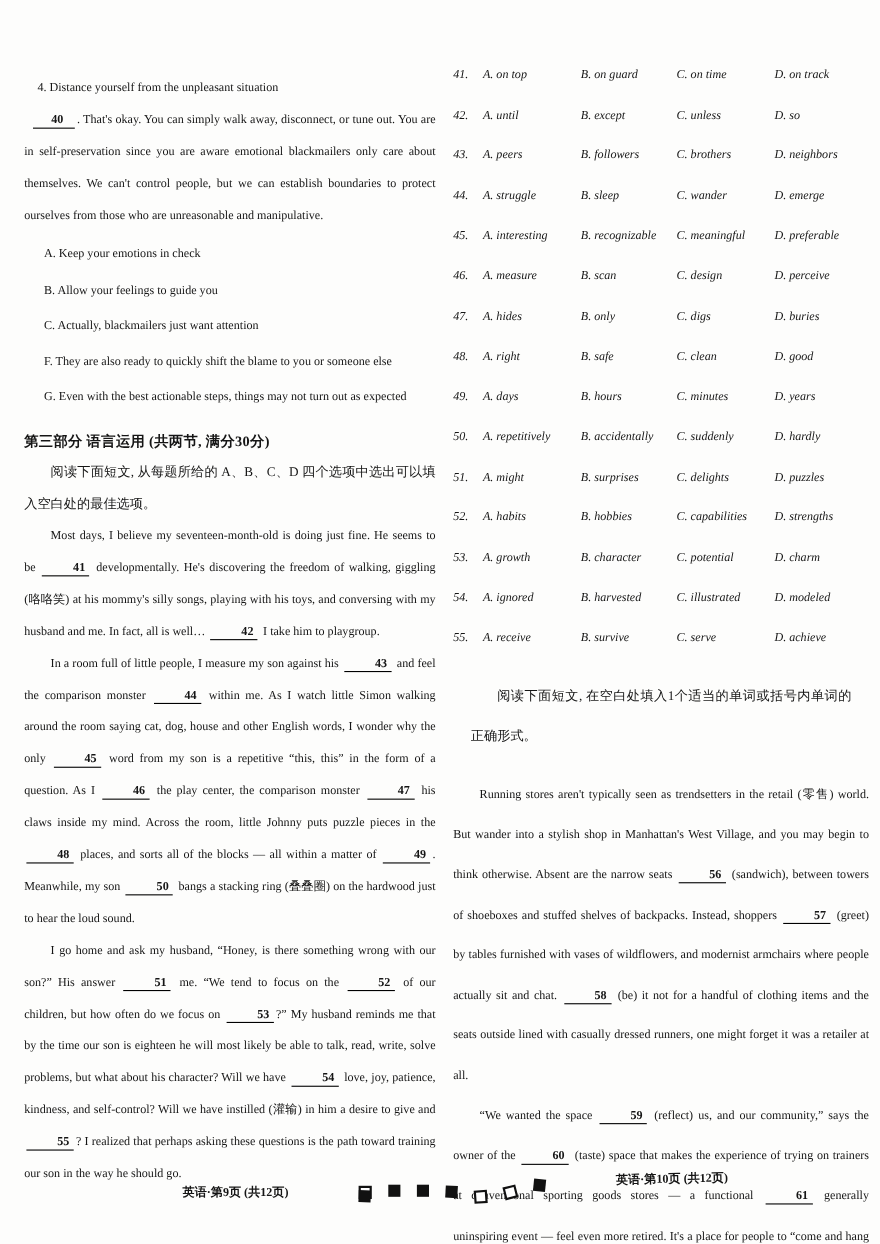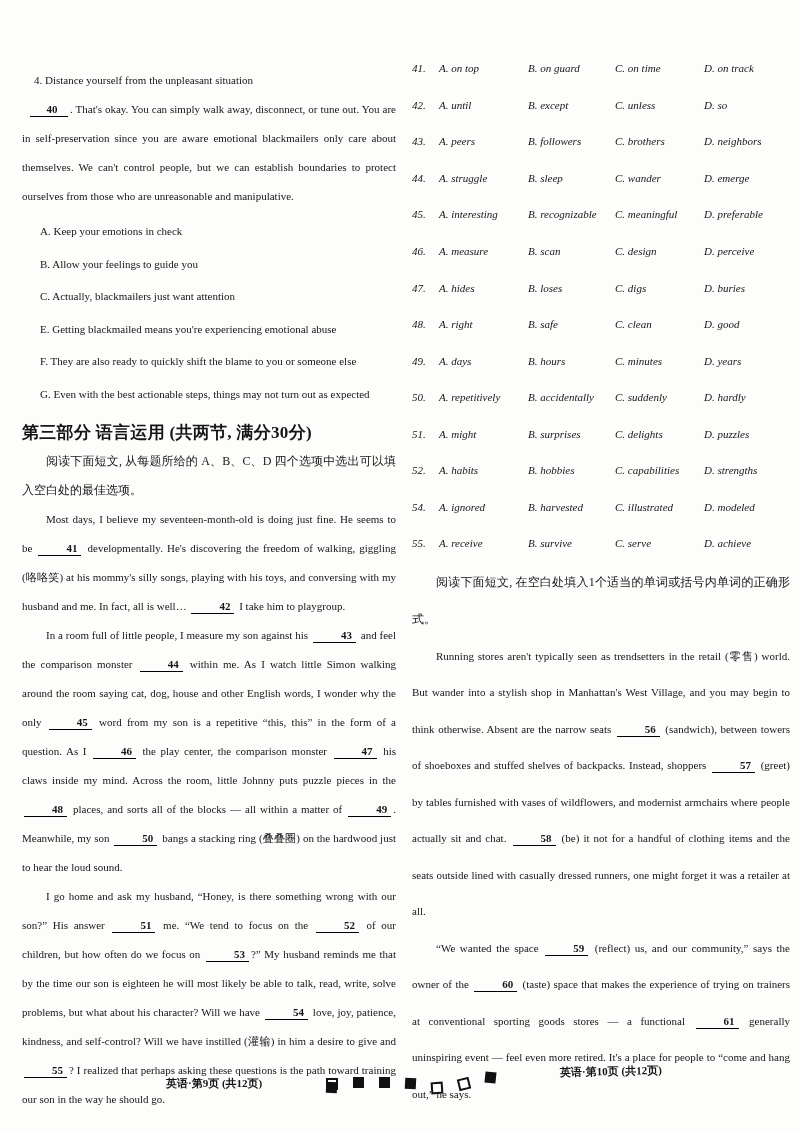--- a/index.html
+++ b/index.html
@@ -13,22 +13,22 @@
   .col-left{left:22px;top:66px;width:374px;}
   .col-right{left:412px;top:50px;width:378px;}
 
   .col-left p{margin:0;text-align:justify;line-height:29px;}
   .intro-item{text-indent:12px;line-height:29px;}
   .para-40{text-indent:6px;}
 
   .options-ag{list-style:none;margin:4px 0 8px;padding:0 0 0 18px;}
   .options-ag li{line-height:32.5px;white-space:nowrap;}
 
-  .heading{font-weight:bold;font-size:17px;line-height:32px;margin:0;letter-spacing:.3px;}
-  .instruction{font-size:12px;line-height:30px;margin:0;text-indent:24px;text-align:justify;}
+  .heading{font-weight:bold;font-size:13px;line-height:32px;margin:0;letter-spacing:.3px;}
+  .instruction{font-size:12px;line-height:30px;margin:16px;text-indent:24px;text-align:justify;}
 
   .cloze p{text-indent:24px;}
 
   .q-table{margin:0 0 2px;font-style:italic;}
   .q-row{display:grid;grid-template-columns:116px 87px 89px auto;height:36.55px;align-items:center;}
   .q-first{display:flex;}
   .q-num{display:inline-block;width:27px;}
   .q-cell{white-space:nowrap;}
 
   .col-right .gap-para{margin:0;text-align:justify;line-height:36.5px;text-indent:24px;}
@@ -69,21 +69,20 @@
 
     <ul class="options-ag">
 
         <li>A. Keep your emotions in check</li>
 
         <li>B. Allow your feelings to guide you</li>
 
         <li>C. Actually, blackmailers just want attention</li>
 
 
-        <li>E. Getting blackmailed means you're experiencing emotional abuse</li>
 
         <li>F. They are also ready to quickly shift the blame to you or someone else</li>
 
         <li>G. Even with the best actionable steps, things may not turn out as expected</li>
       </ul>
 
     <p class="heading">第三部分  语言运用 (共两节, 满分30分)</p>
     <p class="instruction">阅读下面短文, 从每题所给的 A、B、C、D 四个选项中选出可以填入空白处的最佳选项。</p>
 
     <div class="cloze">
@@ -154,21 +153,21 @@
           <span class="q-cell">B. scan</span>
           <span class="q-cell">C. design</span>
           <span class="q-cell">D. perceive</span>
         </div>
 
         <div class="q-row">
           <span class="q-cell q-first">
             <span class="q-num">47.</span>
             <span>A. hides</span>
           </span>
-          <span class="q-cell">B. loses</span>
+          <span class="q-cell">B. only</span>
           <span class="q-cell">C. digs</span>
           <span class="q-cell">D. buries</span>
         </div>
 
         <div class="q-row">
           <span class="q-cell q-first">
             <span class="q-num">48.</span>
             <span>A. right</span>
           </span>
           <span class="q-cell">B. safe</span>
@@ -209,20 +208,29 @@
         <div class="q-row">
           <span class="q-cell q-first">
             <span class="q-num">52.</span>
             <span>A. habits</span>
           </span>
           <span class="q-cell">B. hobbies</span>
           <span class="q-cell">C. capabilities</span>
           <span class="q-cell">D. strengths</span>
         </div>
 
+        <div class="q-row">
+          <span class="q-cell q-first">
+            <span class="q-num">53.</span>
+            <span>A. growth</span>
+          </span>
+          <span class="q-cell">B. character</span>
+          <span class="q-cell">C. potential</span>
+          <span class="q-cell">D. charm</span>
+        </div>
 
         <div class="q-row">
           <span class="q-cell q-first">
             <span class="q-num">54.</span>
             <span>A. ignored</span>
           </span>
           <span class="q-cell">B. harvested</span>
           <span class="q-cell">C. illustrated</span>
           <span class="q-cell">D. modeled</span>
         </div>

